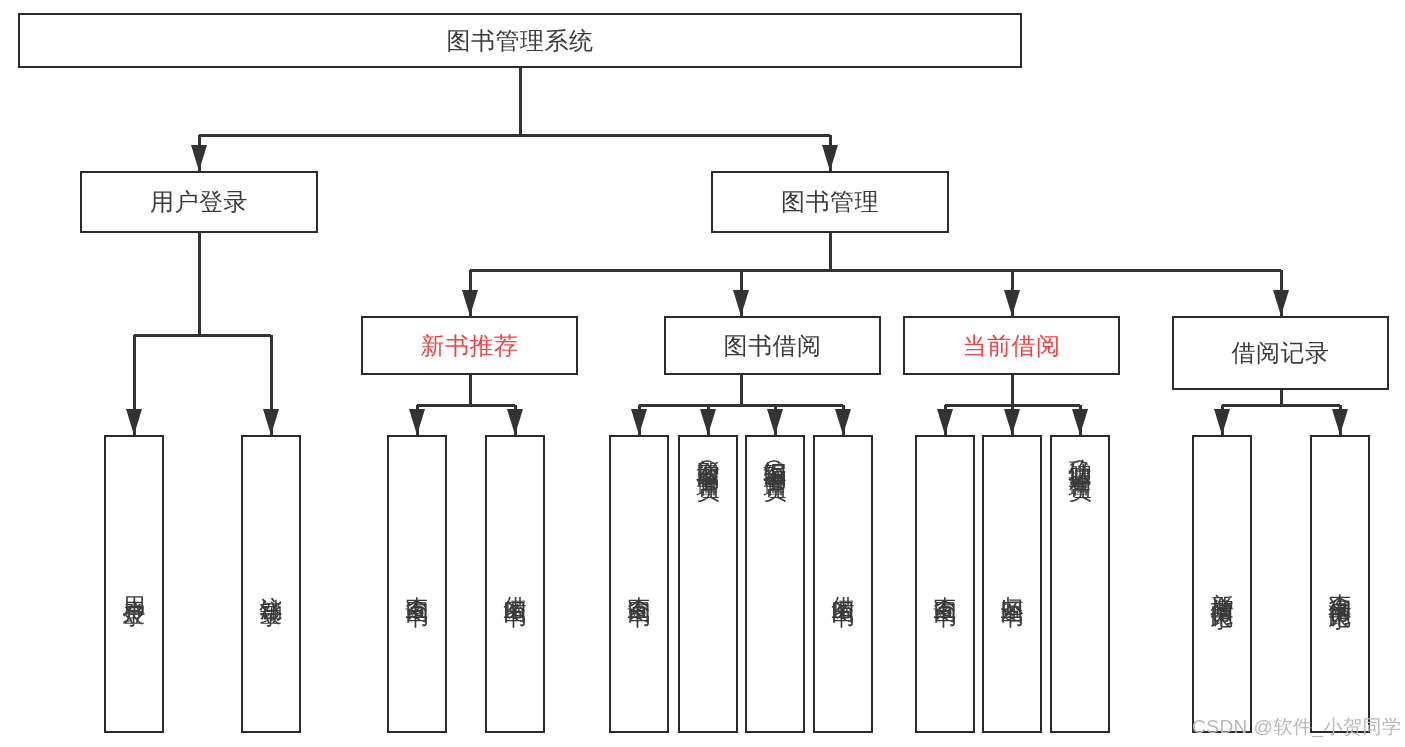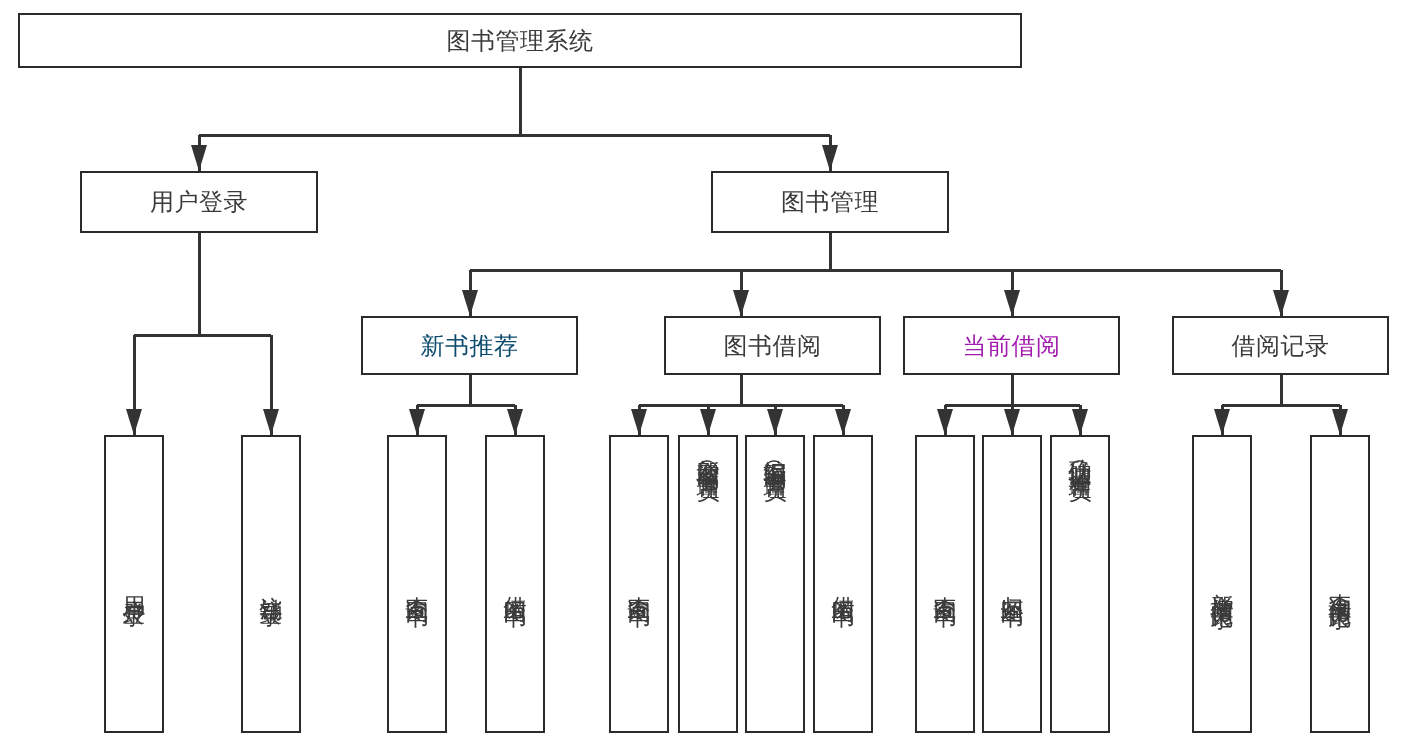--- a/index.html
+++ b/index.html
@@ -133,29 +133,29 @@
       <div class="node horiz" style="left: 18px; top: 13px; width: 1004px; height: 55px; border-color: rgb(43, 43, 43); background: rgb(255, 255, 255);">
         <span class="label" style="color: rgb(58, 58, 58);">图书管理系统</span>
       </div>
       <div class="node horiz" style="left: 80px; top: 171px; width: 238px; height: 62px; border-color: rgb(43, 43, 43); background: rgb(255, 255, 255);">
         <span class="label" style="color: rgb(58, 58, 58);">用户登录</span>
       </div>
       <div class="node horiz" style="left: 711px; top: 171px; width: 238px; height: 62px; border-color: rgb(43, 43, 43); background: rgb(255, 255, 255);">
         <span class="label" style="color: rgb(58, 58, 58);">图书管理</span>
       </div>
       <div class="node horiz" style="left: 361px; top: 316px; width: 217px; height: 59px; border-color: rgb(43, 43, 43); background: rgb(255, 255, 255);">
-        <span class="label" style="color: #0c4a6e;">新书推荐</span>
+        <span class="label" style="color: #ef4444;">新书推荐</span>
       </div>
       <div class="node horiz" style="left: 664px; top: 316px; width: 217px; height: 59px; border-color: rgb(43, 43, 43); background: rgb(255, 255, 255);">
         <span class="label" style="color: rgb(58, 58, 58);">图书借阅</span>
       </div>
       <div class="node horiz" style="left: 903px; top: 316px; width: 217px; height: 59px; border-color: rgb(43, 43, 43); background: rgb(255, 255, 255);">
-        <span class="label" style="color: #a21caf; text-align: right;">当前借阅</span>
+        <span class="label" style="color: #ef4444; text-align: right;">当前借阅</span>
       </div>
-      <div class="node horiz" style="left: 1172px; top: 316px; width: 217px; height: 59px; border-color: rgb(43, 43, 43); background: rgb(255, 255, 255);">
+      <div class="node horiz" style="left: 1172px; top: 316px; width: 217px; height: 74px; border-color: rgb(43, 43, 43); background: rgb(255, 255, 255);">
         <span class="label" style="color: rgb(58, 58, 58);">借阅记录</span>
       </div>
       <div class="node vert centered" style="left: 104px; top: 435px; width: 60px; height: 298px; border-color: rgb(43, 43, 43); background: rgb(255, 255, 255);">
         <span class="label" style="color: rgb(58, 58, 58);">用户登录</span>
       </div>
       <div class="node vert centered" style="left: 241px; top: 435px; width: 60px; height: 298px; border-color: rgb(43, 43, 43); background: rgb(255, 255, 255);">
         <span class="label" style="color: rgb(58, 58, 58);">注销登录</span>
       </div>
       <div class="node vert centered" style="left: 387px; top: 435px; width: 60px; height: 298px; border-color: rgb(43, 43, 43); background: rgb(255, 255, 255);">
         <span class="label" style="color: rgb(58, 58, 58);">查询图书</span>
@@ -184,13 +184,14 @@
       <div class="node vert" style="left: 1050px; top: 435px; width: 60px; height: 298px; border-color: rgb(43, 43, 43); background: rgb(255, 255, 255);">
         <span class="label" style="color: rgb(58, 58, 58);">确认归还（管理员）</span>
       </div>
       <div class="node vert centered" style="left: 1192px; top: 435px; width: 60px; height: 298px; border-color: rgb(43, 43, 43); background: rgb(255, 255, 255);">
         <span class="label" style="color: rgb(58, 58, 58);">新增借阅记录</span>
       </div>
       <div class="node vert centered" style="left: 1310px; top: 435px; width: 60px; height: 298px; border-color: rgb(43, 43, 43); background: rgb(255, 255, 255);">
         <span class="label" style="color: rgb(58, 58, 58);">查询借阅记录</span>
       </div>
     </div>
+  <div class="watermark" style="left: 1192px; top: 714px; color: rgb(184, 184, 184);">CSDN @软件_小贺同学</div>
 </div>
 
 </body></html>

